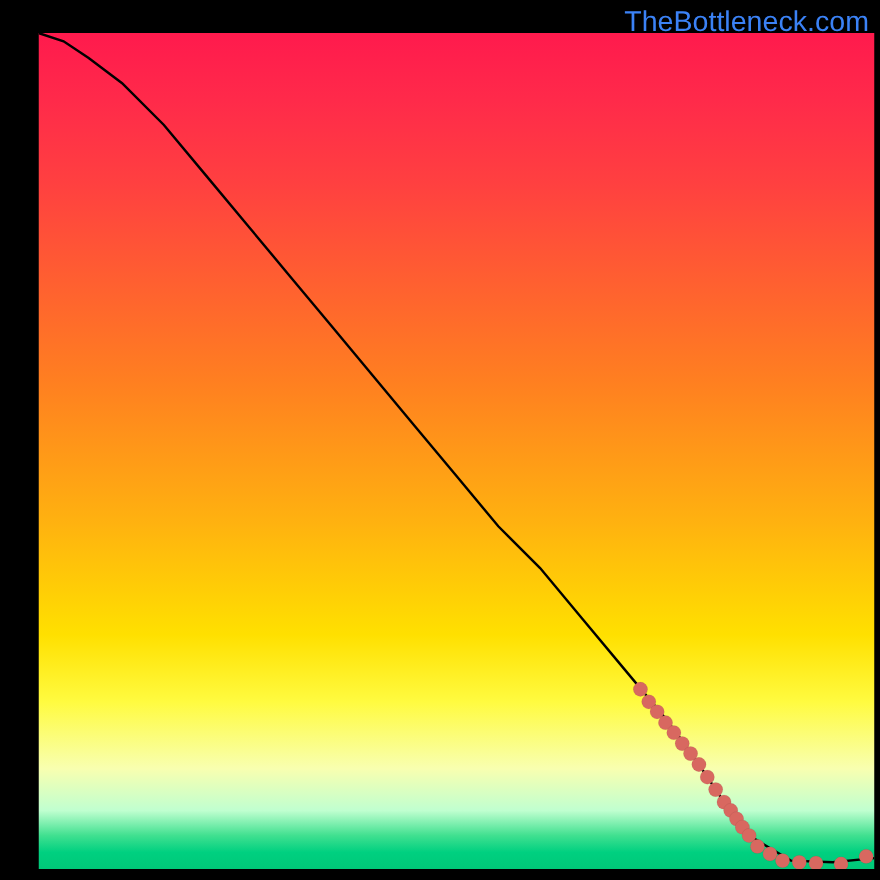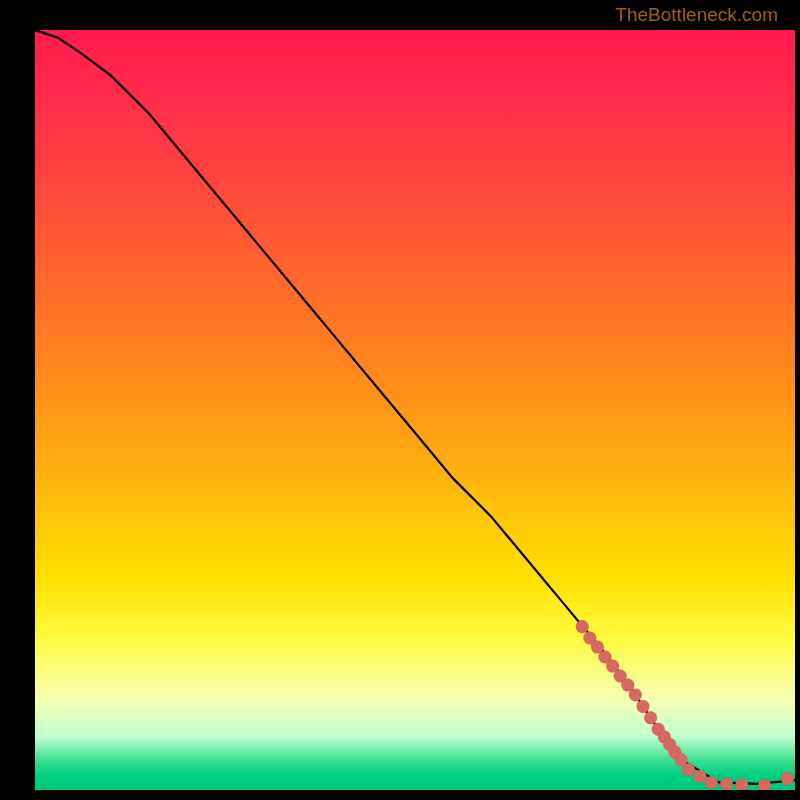--- a/index.html
+++ b/index.html
@@ -7,23 +7,23 @@
     padding: 0;
     width: 800px;
     height: 800px;
     background: #000;
     position: relative;
     font-family: Arial, Helvetica, sans-serif;
   }
   .watermark {
     position: absolute;
     top: 4px;
-    right: 22px;
-    color: #a16207;
-    font-size: 19px;
+    right: 10px;
+    color: #3b82f6;
+    font-size: 26px;
     font-weight: 500;
     z-index: 10;
   }
   .plot-area {
     position: absolute;
     left: 35px;
     top: 30px;
     width: 760px;
     height: 760px;
     overflow: hidden;

